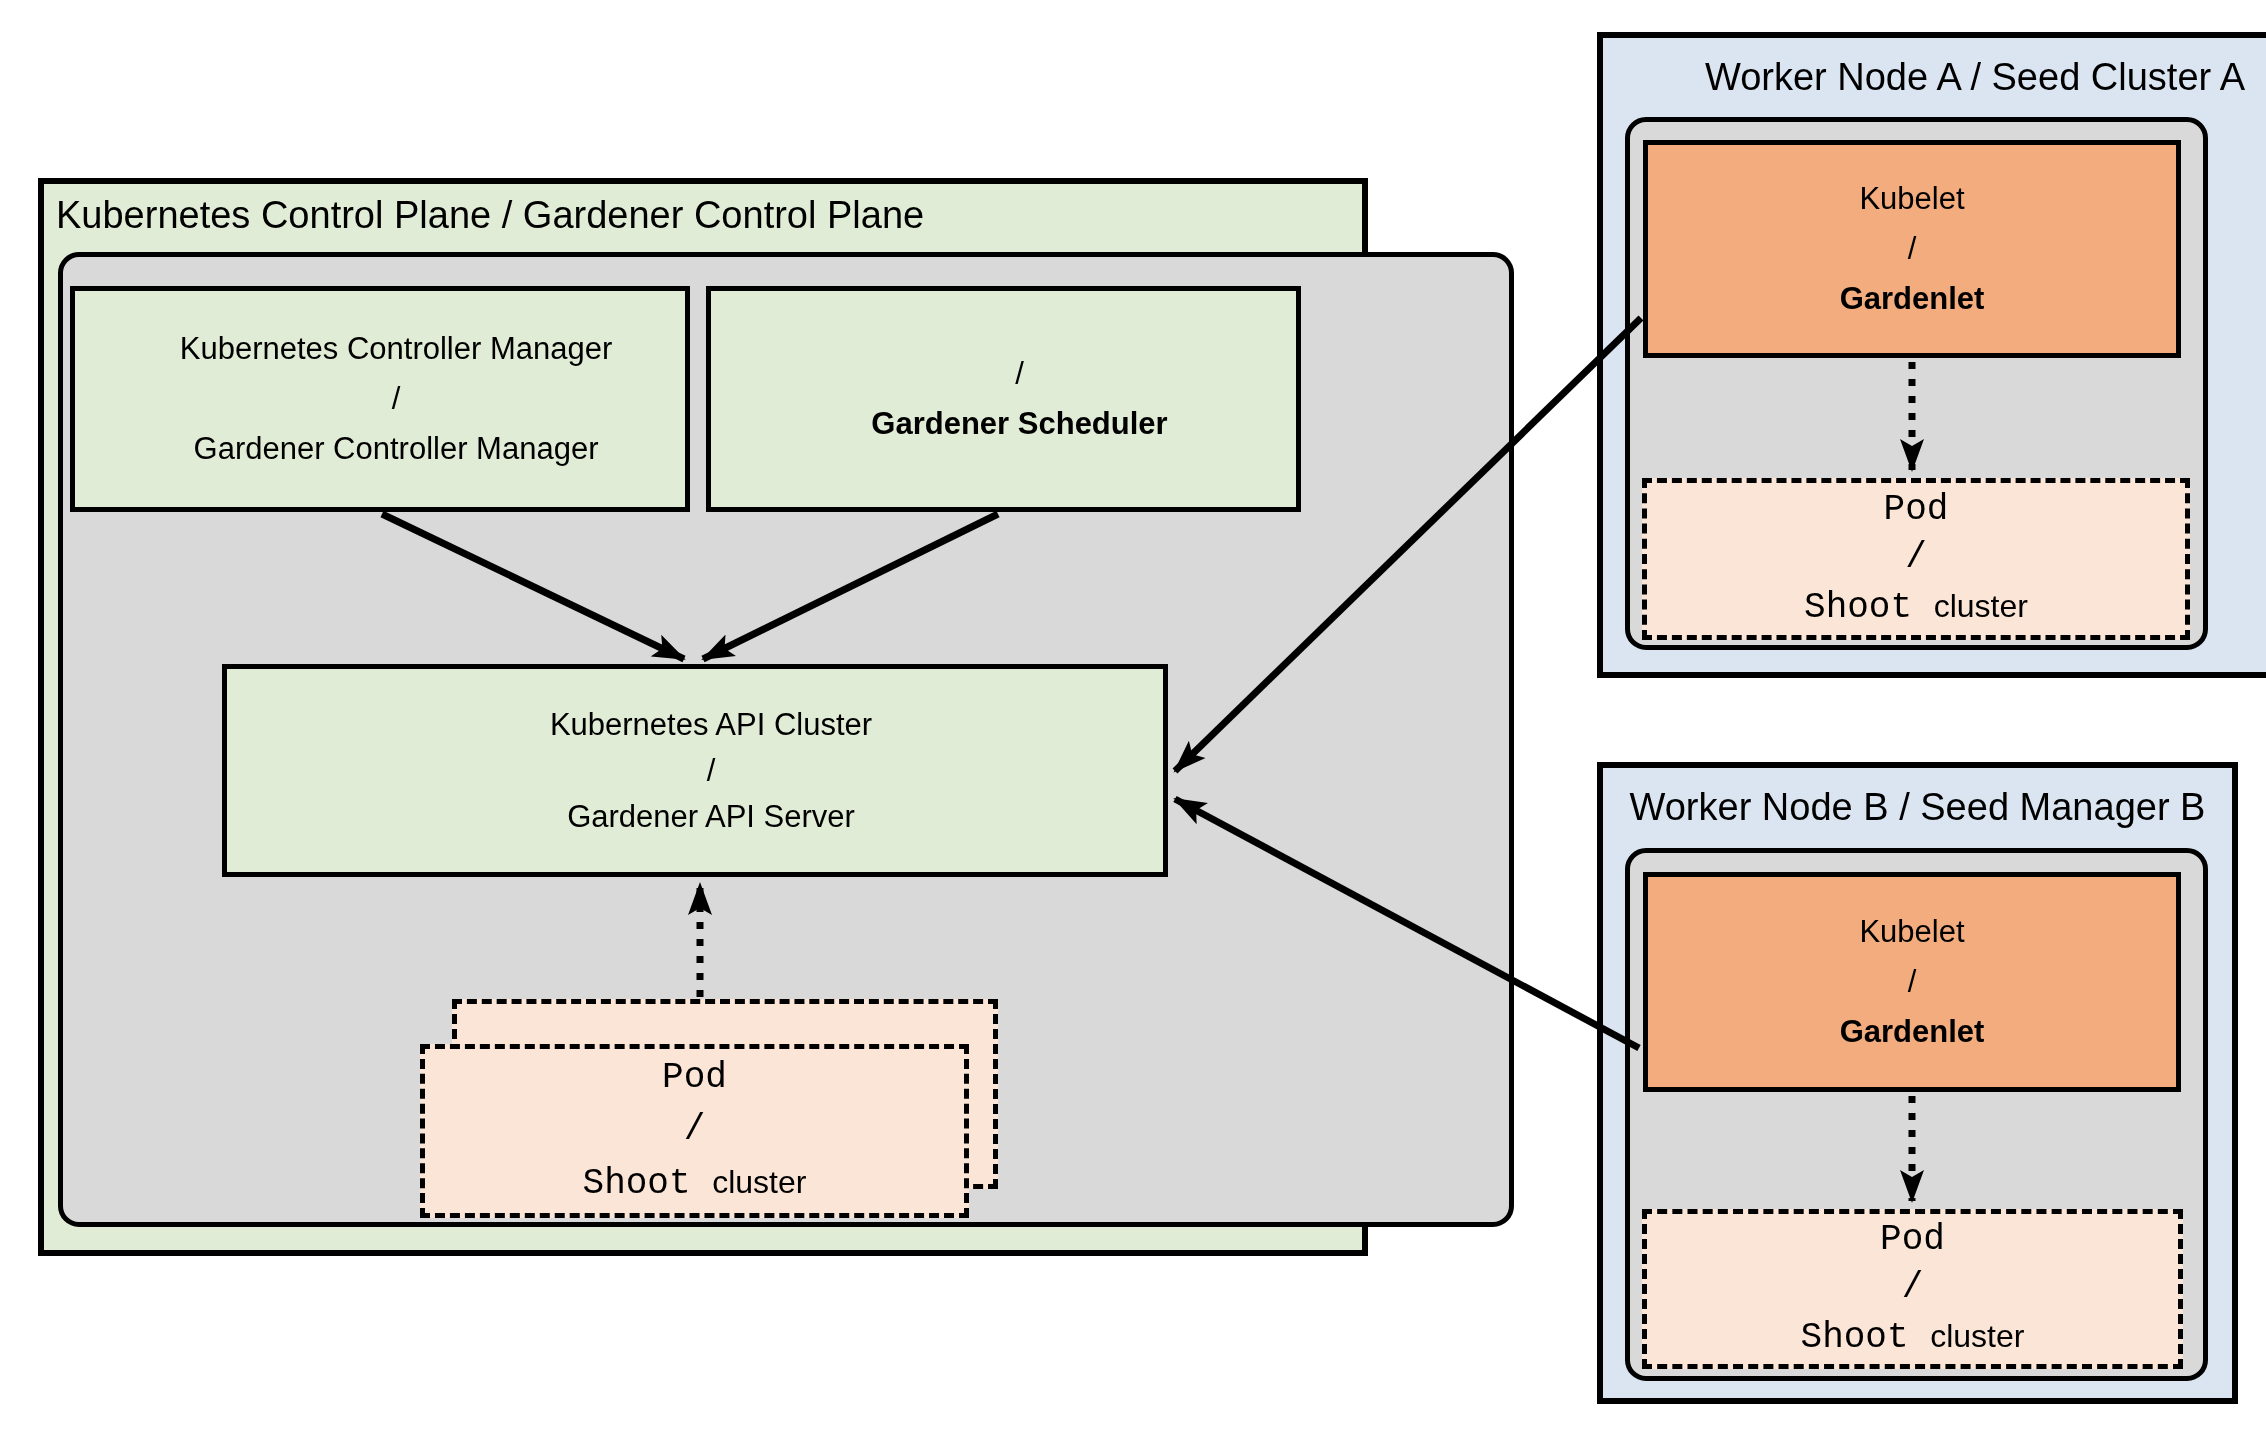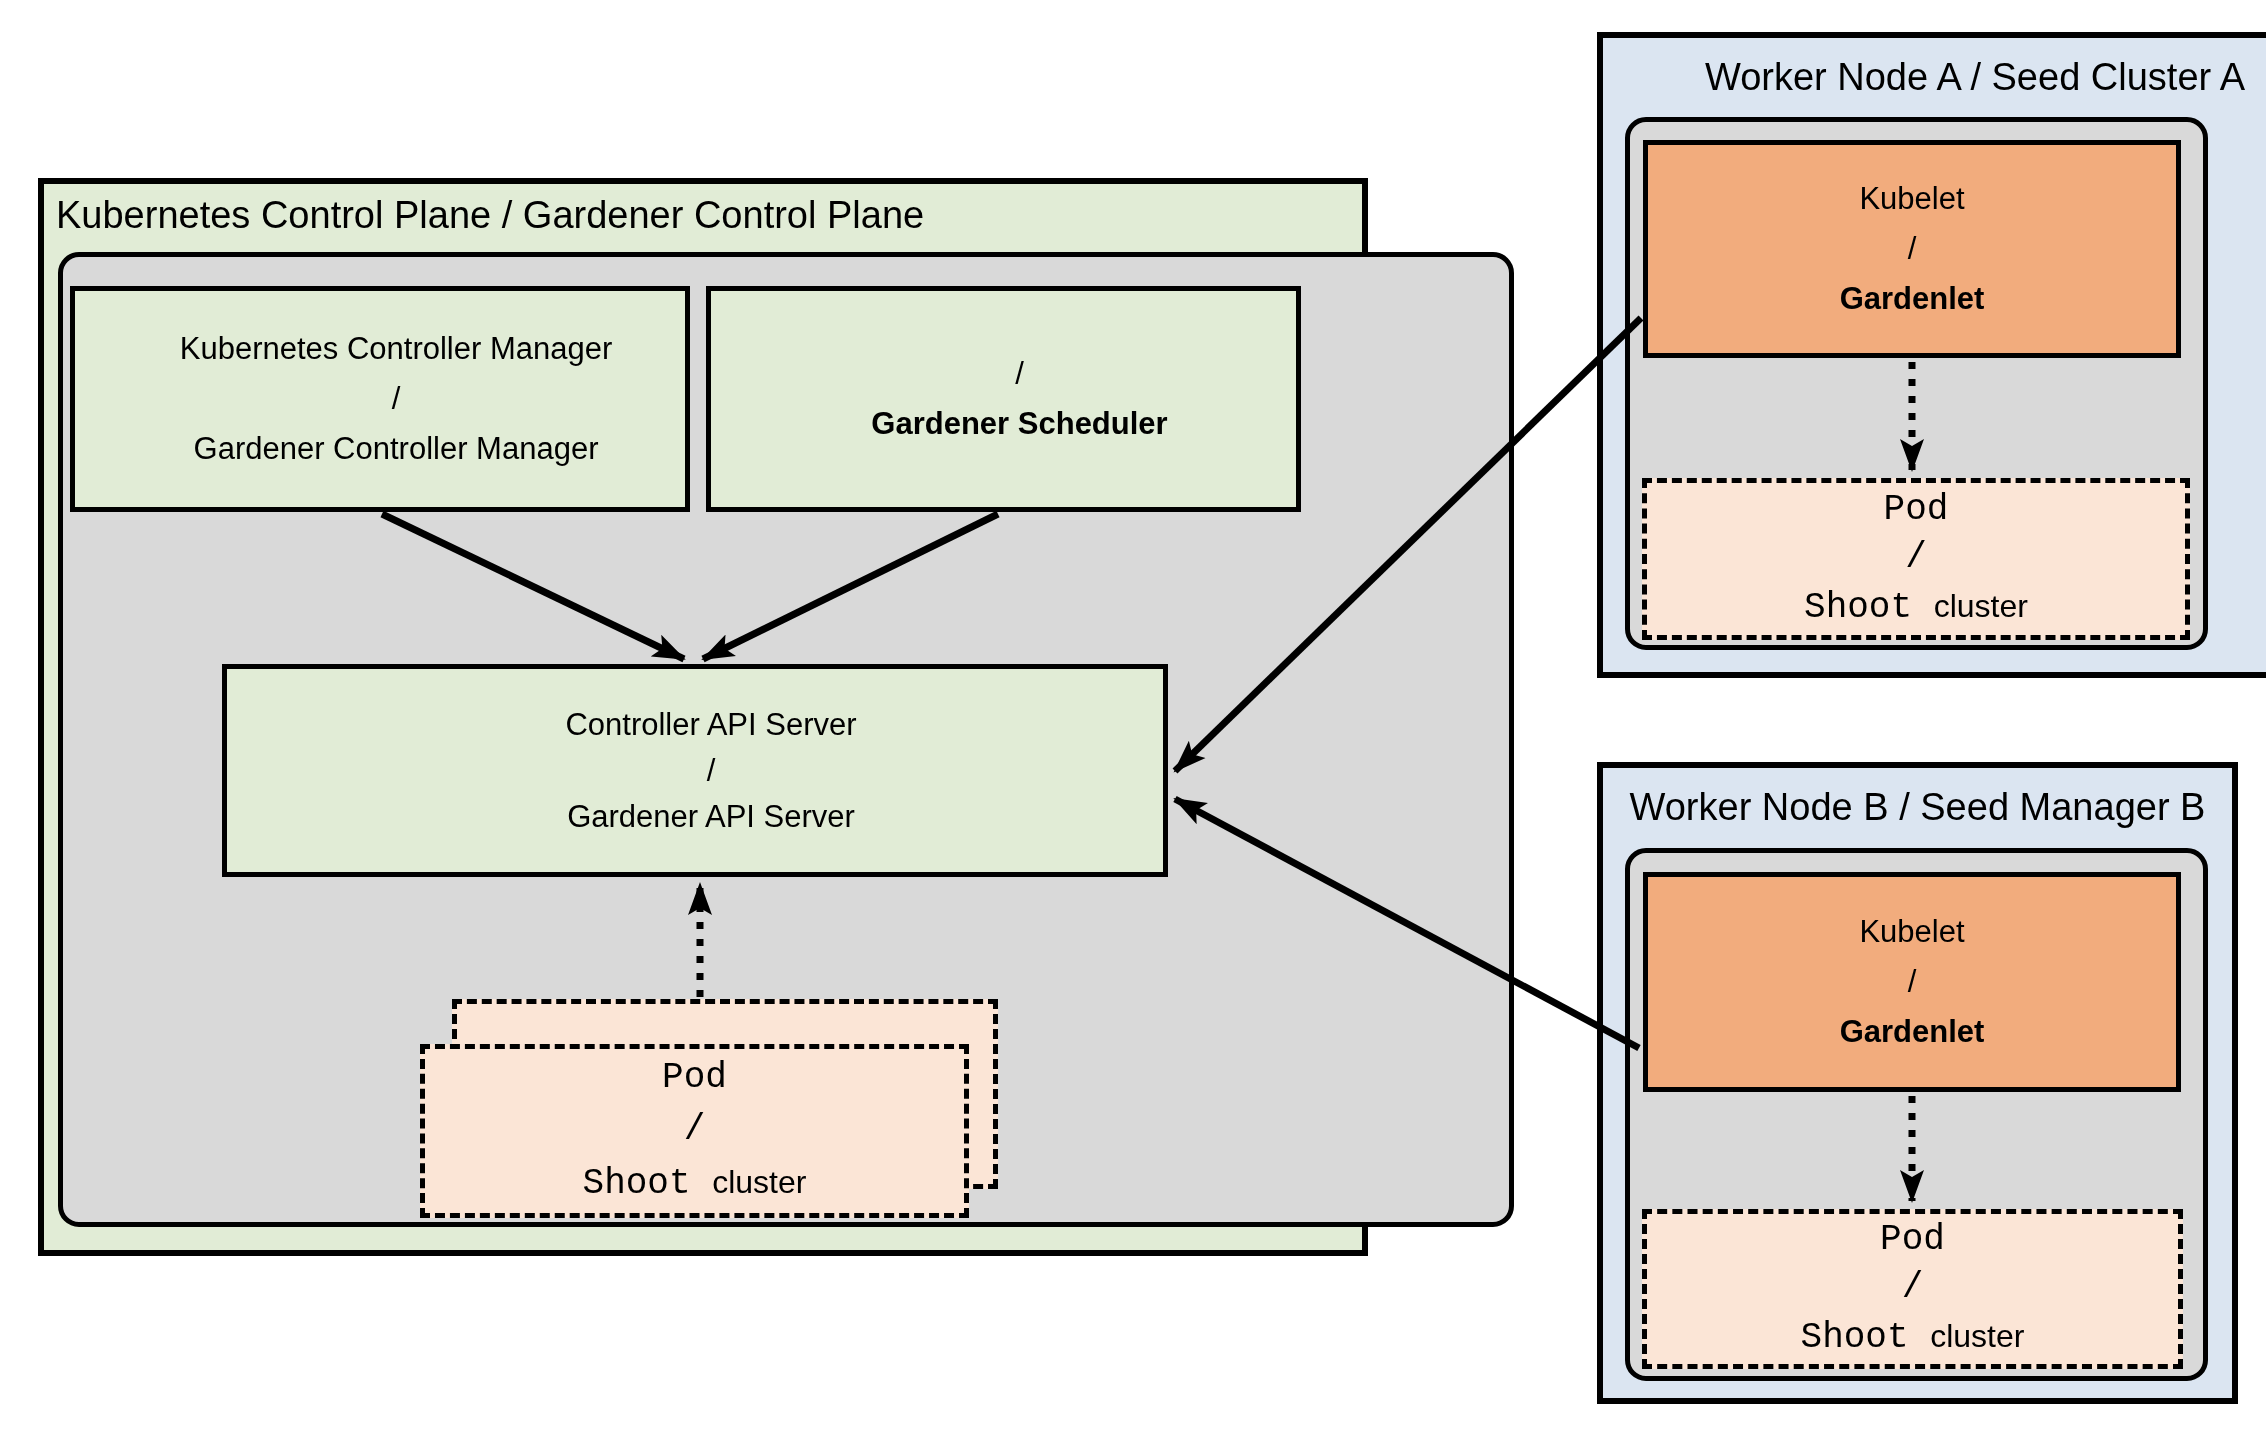--- a/index.html
+++ b/index.html
@@ -58,21 +58,21 @@
 
       <div class="abs box green-fill" style="left:643px;top:29px;width:595px;height:226px;">
         <div class="label-stack">
           <div class="label-line">/</div>
           <div class="label-line bold">Gardener Scheduler</div>
         </div>
       </div>
 
       <div class="abs box green-fill" style="left:159px;top:407px;width:946px;height:213px;">
         <div class="label-stack">
-          <div class="label-line" style="line-height:46px;">Controller API Server</div>
+          <div class="label-line" style="line-height:46px;">Kubernetes API Cluster</div>
           <div class="label-line" style="line-height:46px;">/</div>
           <div class="label-line" style="line-height:46px;">Gardener API Server</div>
         </div>
       </div>
 
       <div class="abs dashedbox peach-fill" style="left:389px;top:742px;width:546px;height:190px;"></div>
 
       <div class="abs dashedbox peach-fill" style="left:357px;top:787px;width:549px;height:174px;">
         <div class="label-stack">
           <div class="mono-line">Pod</div>

